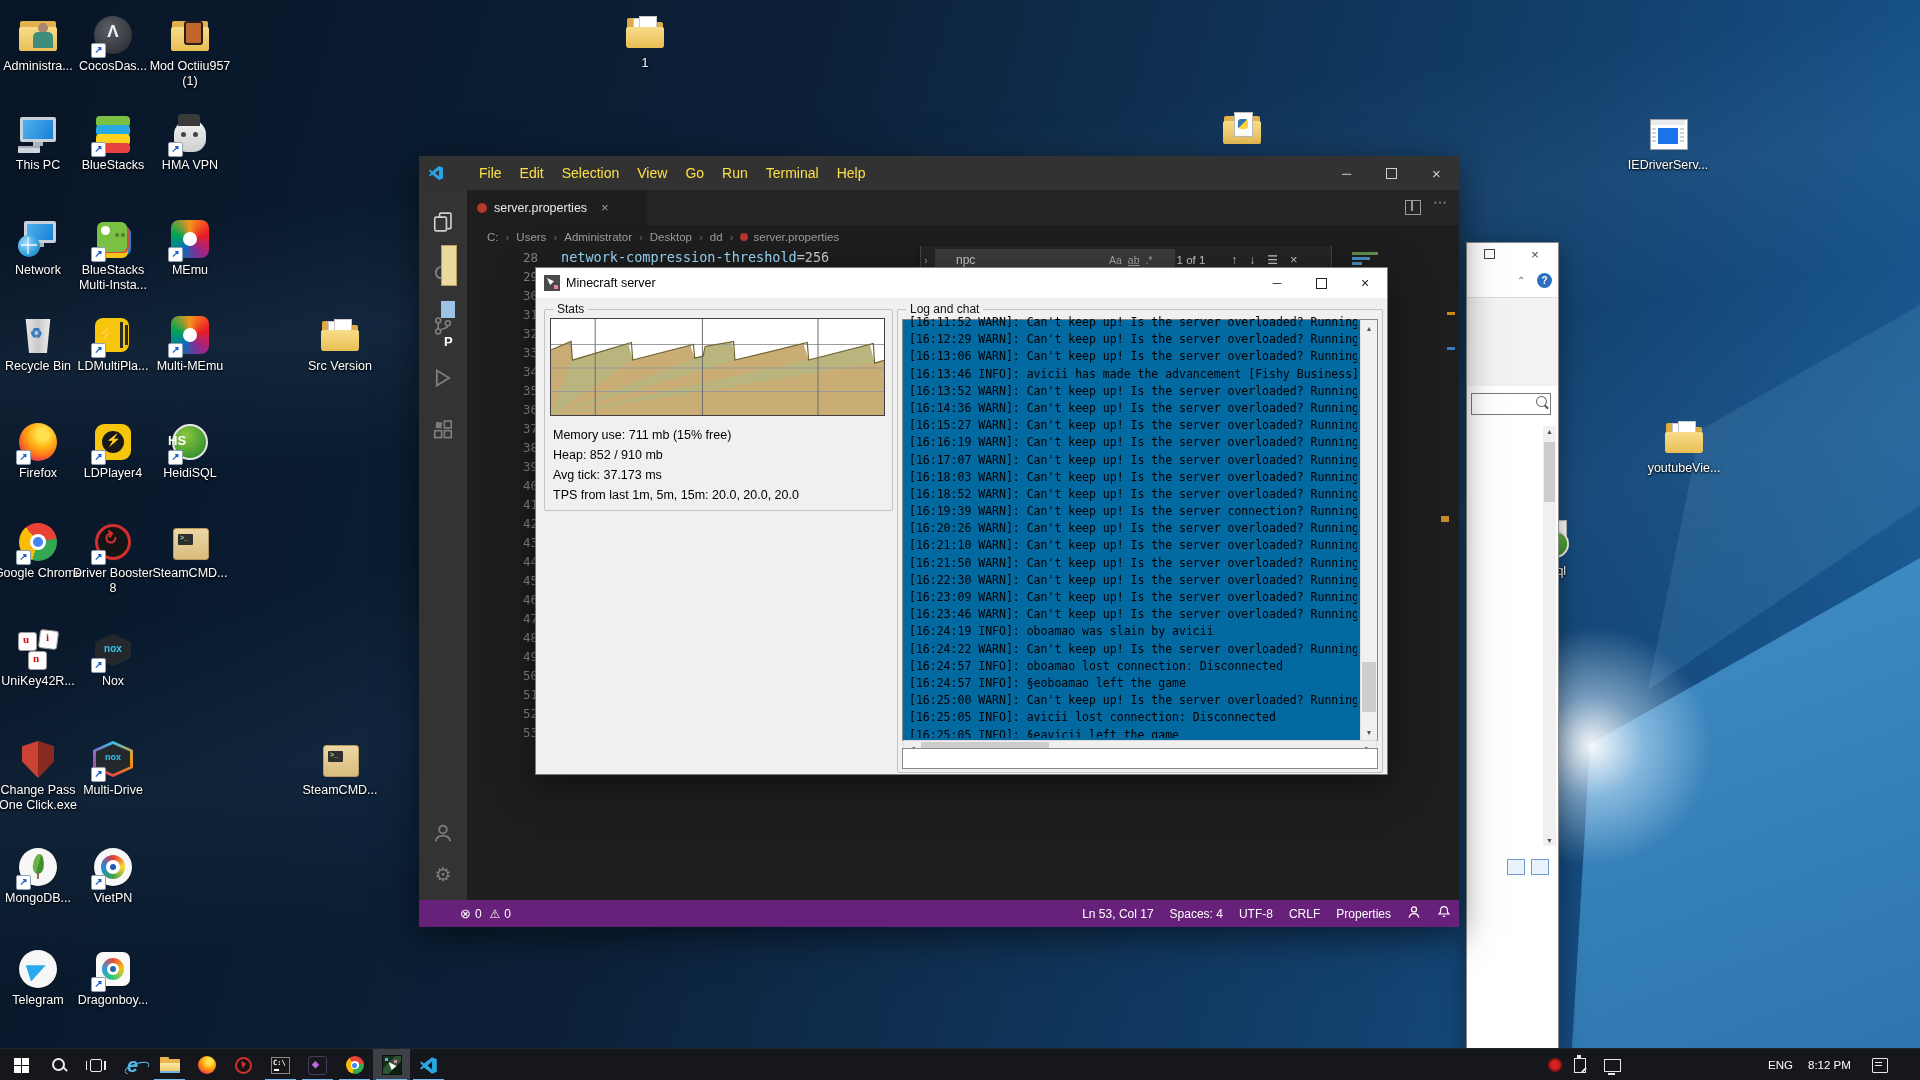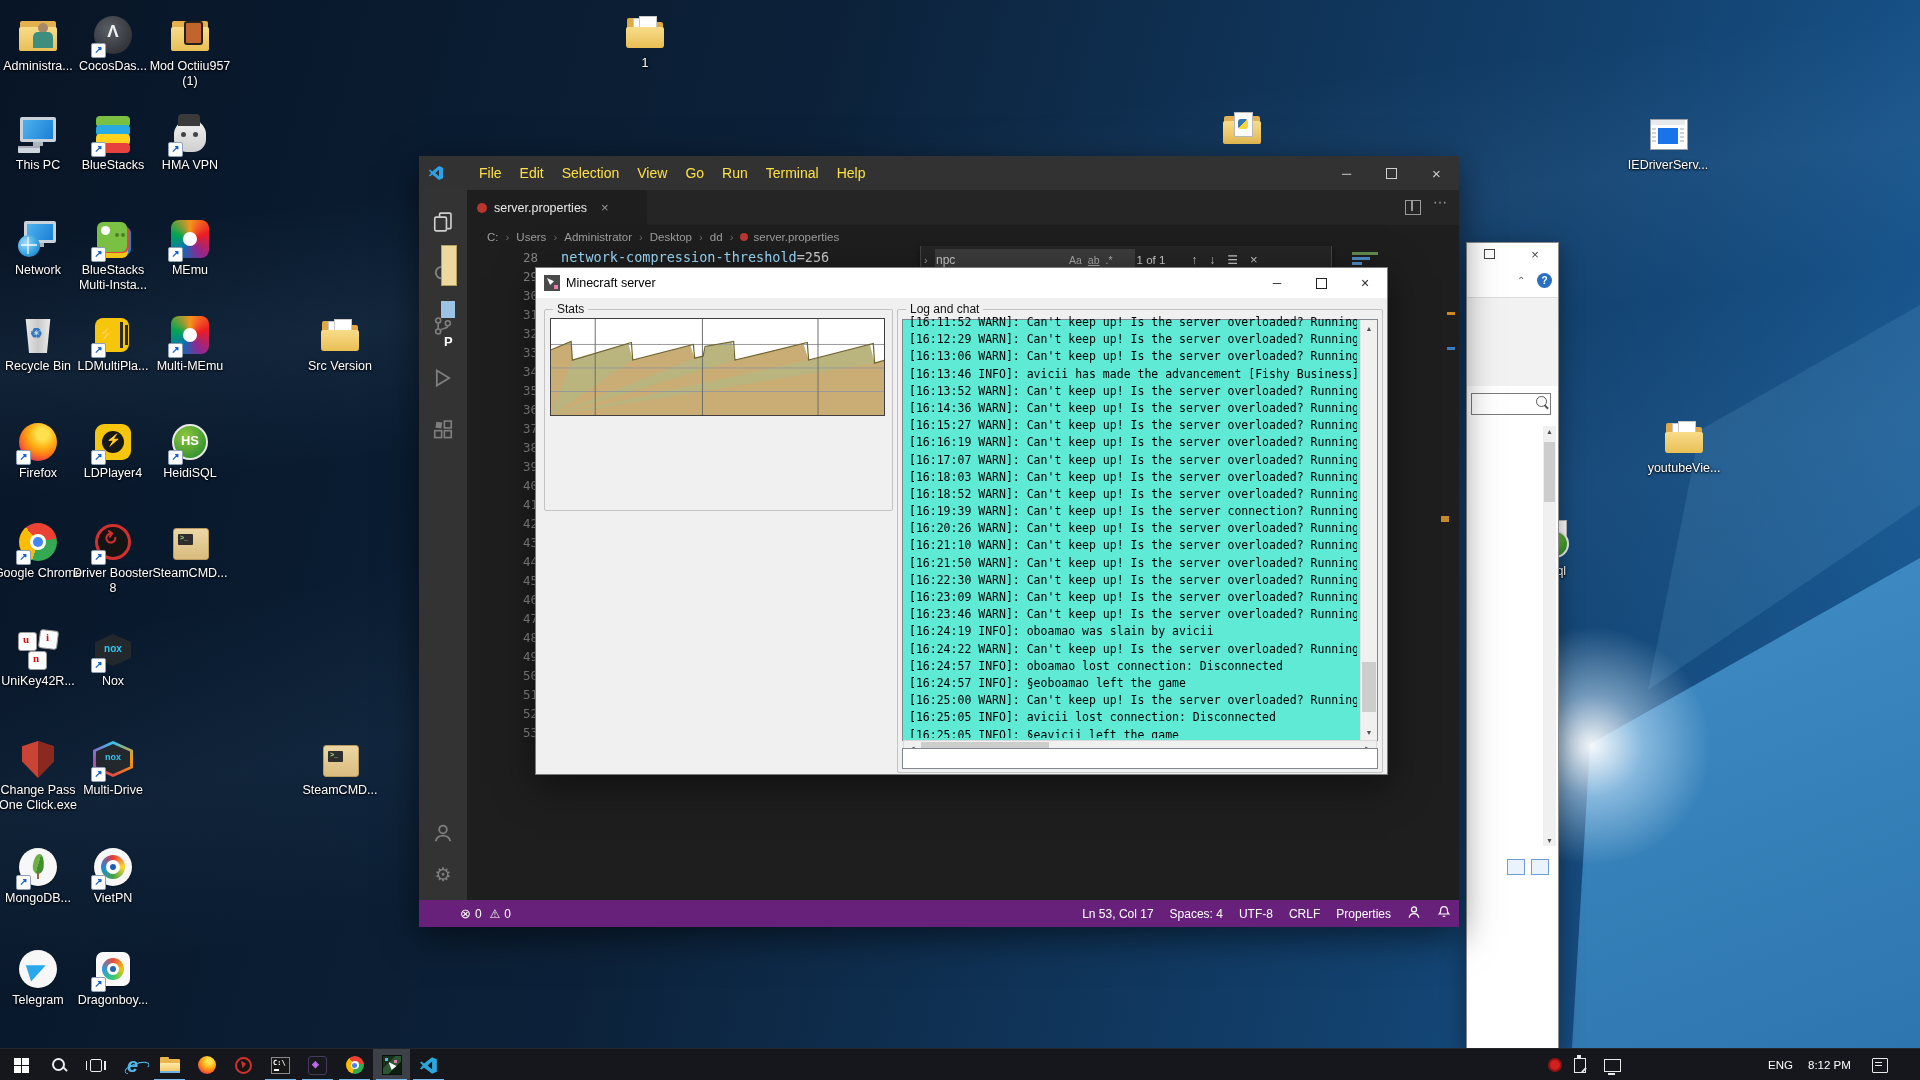--- a/index.html
+++ b/index.html
@@ -52,34 +52,34 @@
   #gutter{position:absolute;left:48px;top:92px;width:71px;color:#858585;
       font-family:"DejaVu Sans Mono",monospace;font-size:12.5px;text-align:right}
   #gutter div{height:19px;line-height:19px}
   #codeline{position:absolute;left:142px;top:92px;height:19px;line-height:19px;
       font-family:"DejaVu Sans Mono",monospace;font-size:13.5px;white-space:pre}
   #minimap{position:absolute;left:933px;top:94px;width:36px;height:52px;opacity:.9}
   #minimap i{position:static;display:block;height:3px;margin:2px 0 0 0}
   #find{position:absolute;left:501px;top:90px;width:412px;height:28px;background:#252526;
       border:1px solid #454545;border-top:none;box-shadow:0 2px 6px rgba(0,0,0,.4);display:flex;align-items:center;box-sizing:border-box}
   #find input{width:198px;height:20px;background:#3c3c3c;border:1px solid #3c3c3c;color:#ccc;
-      font-size:12px;padding:0 0;margin-left:14px;outline:none;font-family:"Liberation Sans",sans-serif}
+      font-size:12px;padding:0 20px;margin-left:14px;outline:none;font-family:"Liberation Sans",sans-serif}
   .fic{color:#aaa;font-size:10.5px;margin-left:6px}
   #vs-status{position:absolute;left:0;bottom:0;right:0;height:27px;background:#68217a;color:#fff;
       display:flex;align-items:center;font-size:12px}
   #vs-status .ritems{position:absolute;right:8px;display:flex;align-items:center;gap:16px}
   
   #mcwin{position:absolute;left:535px;top:267px;width:853px;height:508px;background:#f0f0f0;
       border:1px solid #7b7b7b;box-sizing:border-box;box-shadow:0 10px 36px rgba(0,0,0,.5);color:#000}
   #mc-title{position:absolute;left:0;top:0;right:0;height:30px;background:#fff;display:flex;align-items:center}
   #mc-title .t{font-size:12.5px;margin-left:6px;color:#000}
   .mcbtn{position:absolute;top:0;width:44px;height:30px;display:flex;align-items:center;justify-content:center;color:#222;font-size:12px}
   .group{position:absolute;border:1px solid #c3c3c3;border-radius:2px}
   .group .legend{position:absolute;top:-8px;left:8px;background:#f0f0f0;padding:0 4px;font-size:12px;color:#111;line-height:15px}
-  .sunken{background:#5eead4;border:1px solid #828790;box-sizing:border-box}
+  .sunken{background:#0369a1;border:1px solid #828790;box-sizing:border-box}
   .sb-ar{position:absolute;left:0;width:100%;height:16px;background:#f0f0f0;color:#505050;
       font-size:7px;display:flex;align-items:center;justify-content:center}
   #loglines{position:absolute;left:6px;top:4px;right:20px;bottom:2px;overflow:hidden;
       font-family:"DejaVu Sans Mono",monospace;font-size:11.5px;color:#000}
   #loglines div{height:17.2px;line-height:17.2px;white-space:pre}
   #mc-input{position:absolute;left:4px;right:4px;bottom:3px;height:17px;border:1px solid #828790;background:#fff;outline:none;font-size:11px}
   
   #taskbar{position:absolute;left:0;top:1048px;width:1920px;height:32px;background:#15171c;border-top:1px solid #23262c;z-index:30}
   .tbtn{position:absolute;top:0;width:37px;height:32px;display:flex;align-items:center;justify-content:center}
   .tbtn .ul{position:absolute;left:3px;right:3px;bottom:0;height:2px;background:#76b9ed}
@@ -231,21 +231,21 @@
         <i style="left:4px;top:4px;width:36px;height:36px;background:#f6c60d;border-radius:9px"></i>
         <i style="left:11px;top:11px;width:22px;height:22px;background:#181818;border-radius:50%"></i>
         <b style="left:15px;top:13px;font-size:12px;color:#f6c60d">⚡</b>
         <span class="sc">↗</span>
       </div>
       <div class="dlabel">LDPlayer4</div>
     </div>
     <div class="dicon" style="left: 145px; top: 420px;">
       <div class="dart">
         <i style="left:4px;top:4px;width:36px;height:36px;border-radius:50%;background:radial-gradient(circle at 35% 30%,#8cc63f,#39952f 75%);border:2px solid #e8e8e8;box-sizing:border-box"></i>
-        <b style="left:0;top:13px;width:44px;text-align:center;color:#fff;font-size:13px;font-weight:bold">HS</b>
+        <b style="left:0;top:13px;width:44px;text-align:left;color:#fff;font-size:13px;font-weight:bold">HS</b>
         <span class="sc">↗</span>
       </div>
       <div class="dlabel">HeidiSQL</div>
     </div>
     <div class="dicon" style="left: -7px; top: 520px;">
       <div class="dart">
         <i style="left:3px;top:3px;width:38px;height:38px;border-radius:50%;background:conic-gradient(from -40deg,#ea4335 0 33%,#34a853 33% 66%,#fbbc05 66% 100%)"></i>
         <i style="left:14px;top:14px;width:16px;height:16px;background:#fff;border-radius:50%"></i>
         <i style="left:17px;top:17px;width:10px;height:10px;background:#4285f4;border-radius:50%"></i>
         <span class="sc">↗</span>
@@ -626,20 +626,26 @@
         <polygon points="0.969,98 324.6,45.1 325.4,44.9 326.1,44.7 326.8,44.5 327.6,44.2 328.3,44.0 329.1,43.8 329.8,43.6 330.5,43.4 331.3,43.2 332.0,43.0 332.8,42.8 333.5,42.6 334.3,42.3 335.0,42.1 335.0,98" fill="#c9ad74"></polygon>
         <line x1="0" y1="26.46" x2="335" y2="26.46" stroke="#9a9a9a" stroke-width="1"></line>
         <line x1="0" y1="49.980000000000004" x2="335" y2="49.980000000000004" stroke="#9a9a9a" stroke-width="1"></line>
         <line x1="0" y1="73.5" x2="335" y2="73.5" stroke="#9a9a9a" stroke-width="1"></line>
         <line x1="45.225" y1="0" x2="45.225" y2="98" stroke="#6e6e6e" stroke-width="1"></line>
         <line x1="152.425" y1="0" x2="152.425" y2="98" stroke="#6e6e6e" stroke-width="1"></line>
         <line x1="268" y1="0" x2="268" y2="98" stroke="#6e6e6e" stroke-width="1"></line>
         <polyline points="0.0,32.3 21.1,23.5 22.4,42.1 81.4,24.5 82.7,42.1 143.4,26.5 144.7,40.2 153.1,38.2 155.1,28.4 183.6,23.5 184.9,42.1 257.3,24.5 258.6,42.1 323.3,25.5 324.6,45.1 335.0,42.1 " fill="none" stroke="#6f6530" stroke-width="1.2"></polyline>
         <rect x="0.5" y="0.5" width="334" height="97" fill="none" stroke="#404040"></rect>
       </svg>
+    <div id="statlines" style="position:absolute;left:8px;top:118px;font-size:12.5px;color:#000">
+        <div style="height: 20px;">Memory use: 711 mb (15% free)</div>
+        <div style="height: 20px;">Heap: 852 / 910 mb</div>
+        <div style="height: 20px;">Avg tick: 37.173 ms</div>
+        <div style="height: 20px;">TPS from last 1m, 5m, 15m: 20.0, 20.0, 20.0</div>
+      </div>
   </div>
 
 
   <div class="group" style="left:361px;top:41px;width:484px;height:462px">
     <span class="legend">Log and chat</span>
     <div class="sunken" style="position:absolute;left:4px;top:9px;right:4px;height:422px">
       <div id="loglines" style="top: -6px;">
           <div>[16:11:52 WARN]: Can't keep up! Is the server overloaded? Running</div>
           <div>[16:12:29 WARN]: Can't keep up! Is the server overloaded? Running</div>
           <div>[16:13:06 WARN]: Can't keep up! Is the server overloaded? Running</div>

